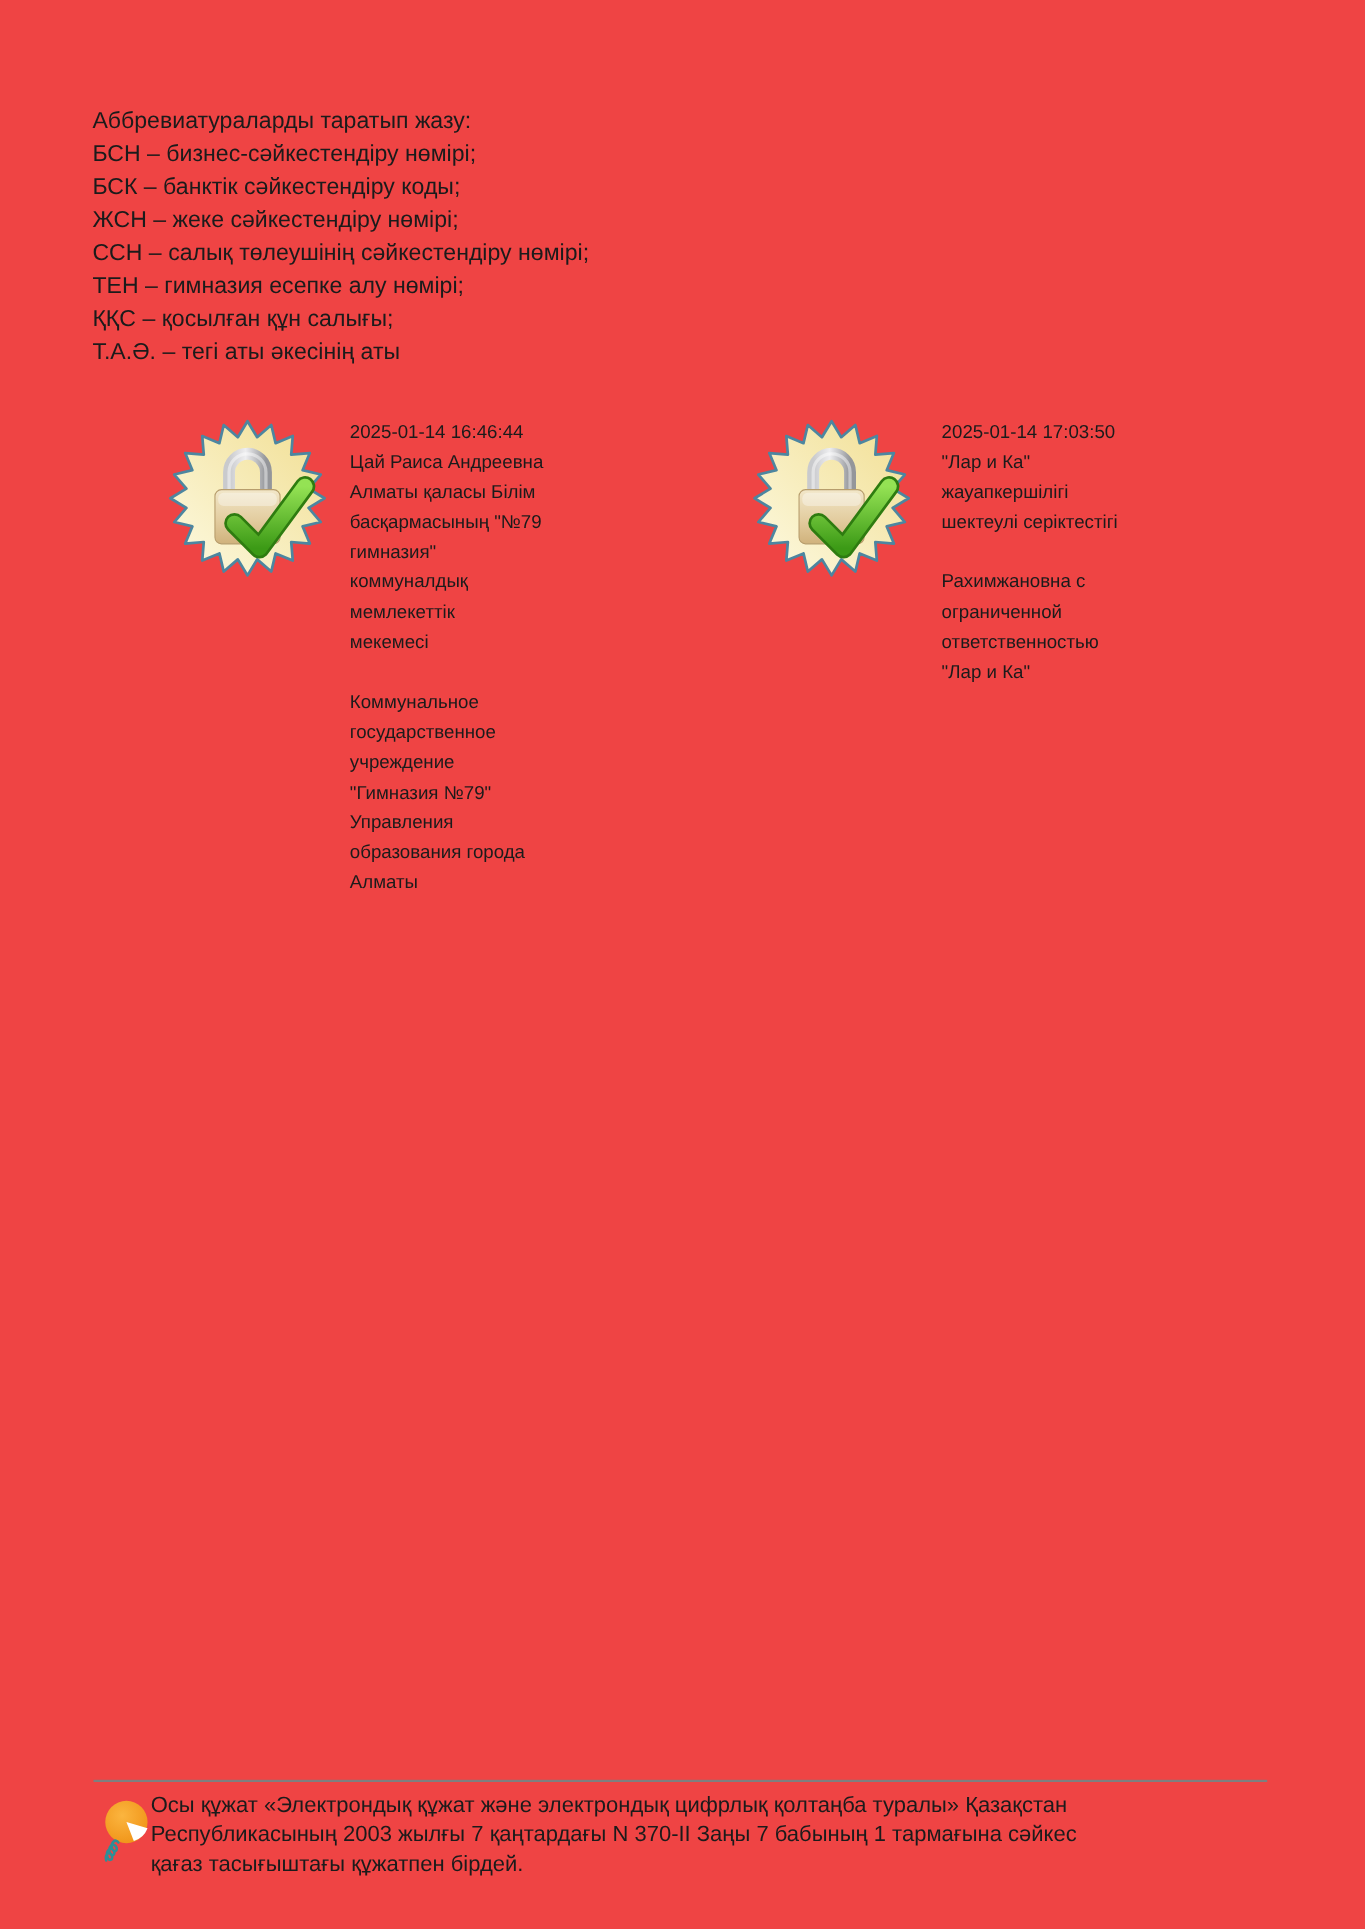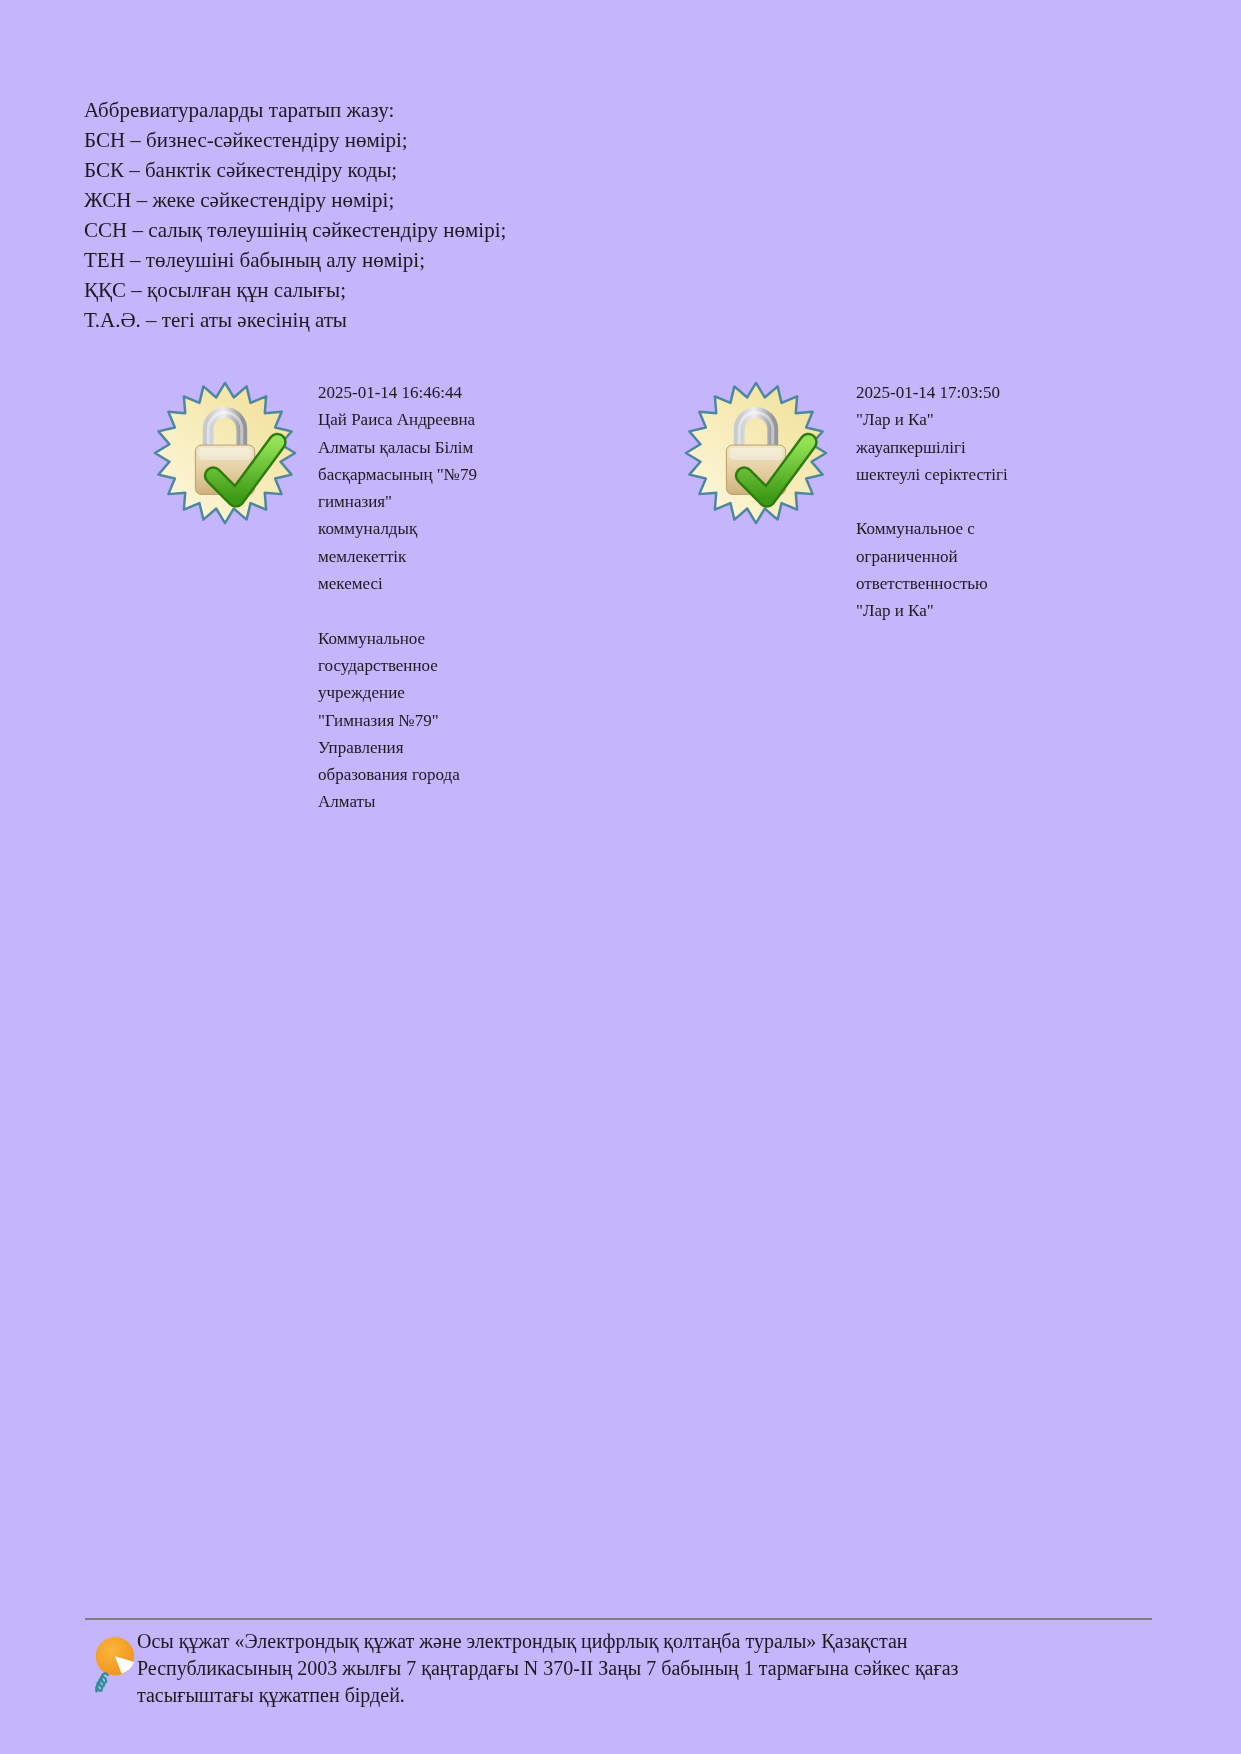--- a/index.html
+++ b/index.html
@@ -1,18 +1,18 @@
 <!DOCTYPE html>
 <html lang="kk" style="--text: #1b1b1b; --seal-border: #4d86a0; --seal-fill: #f5e7a5; --lock-body: #dfc79a; --shackle: #a9abaf; --check-green: #47a31c; --logo-orange: #f0941a; --logo-teal: #2f8e96; --footer-rule: #7f7f7f;"><head>
 <meta charset="utf-8">
 <style>
   html,body{margin:0;padding:0;background:#fff;}
   .page{
-    position:relative;width:1241px;height:1754px;background:#c4b5fd;overflow:hidden;
-    font-family:Liberation Serif, serif;color:var(--text,#1b1b1b);
+    position:relative;width:1241px;height:1754px;background:#ef4444;overflow:hidden;
+    font-family:Liberation Sans, sans-serif;color:var(--text,#1b1b1b);
   }
   
   .abbr{position:absolute;left:84px;top:95px;font-size:21px;}
   .abbr-line{height:30px;line-height:30px;white-space:nowrap;}
   
   .seal{position:absolute;width:146px;height:152px;}
   .seal-1{left:152px;top:376px;}
   .seal-2{left:683px;top:376px;}
   .sig-text{position:absolute;width:250px;font-size:17px;}
   .sig-text-1{left:318px;top:379px;}
@@ -56,21 +56,21 @@
 
 <div class="page">
 
   <div class="abbr">
 
   <div class="abbr-line">Аббревиатураларды таратып жазу:</div>
       <div class="abbr-line">БСН – бизнес-сәйкестендіру нөмірі;</div>
       <div class="abbr-line">БСК – банктік сәйкестендіру коды;</div>
       <div class="abbr-line">ЖСН – жеке сәйкестендіру нөмірі;</div>
       <div class="abbr-line">ССН – салық төлеушінің сәйкестендіру нөмірі;</div>
-      <div class="abbr-line">ТЕН – төлеушіні бабының алу нөмірі;</div>
+      <div class="abbr-line">ТЕН – гимназия есепке алу нөмірі;</div>
       <div class="abbr-line">ҚҚС – қосылған құн салығы;</div>
       <div class="abbr-line">Т.А.Ә. – тегі аты әкесінің аты</div>
     </div>
 
   <svg class="seal seal-1" viewBox="0 0 148 154">
     <polygon class="star" fill="url(#gStar)" stroke="#4d86a0" stroke-width="2.5" stroke-linejoin="round" points="74.0,7.0 82.9,21.7 95.9,10.5 99.9,27.2 115.7,20.6 114.3,37.7 131.4,36.3 124.8,52.1 141.5,56.1 130.3,69.1 145.0,78.0 130.3,86.9 141.5,99.9 124.8,103.9 131.4,119.7 114.3,118.3 115.7,135.4 99.9,128.8 95.9,145.5 82.9,134.3 74.0,149.0 65.1,134.3 52.1,145.5 48.1,128.8 32.3,135.4 33.7,118.3 16.6,119.7 23.2,103.9 6.5,99.9 17.7,86.9 3.0,78.0 17.7,69.1 6.5,56.1 23.2,52.1 16.6,36.3 33.7,37.7 32.3,20.6 48.1,27.2 52.1,10.5 65.1,21.7"></polygon>
     <g>
       <path d="M57,76 V54 a17,17 0 0 1 34,0 V76" fill="none" stroke="url(#gShackle)" stroke-width="11"></path>
       <path d="M57,76 V54 a17,17 0 0 1 34,0 V76" fill="none" stroke="#ffffff" stroke-width="3" opacity="0.45"></path>
       <rect x="44" y="70" width="60" height="50" rx="6" fill="url(#gLock)" stroke="#b79d6c" stroke-width="1"></rect>
@@ -128,21 +128,21 @@
     <div class="sig-line">2025-01-14 17:03:50</div>
     <div>
 
     <div class="sig-line">"Лар и Ка"</div>
         <div class="sig-line">жауапкершілігі</div>
         <div class="sig-line">шектеулі серіктестігі</div>
       </div>
     <div class="sig-line"></div>
     <div>
 
-    <div class="sig-line">Коммунальное с</div>
+    <div class="sig-line">Рахимжановна с</div>
         <div class="sig-line">ограниченной</div>
         <div class="sig-line">ответственностью</div>
         <div class="sig-line">"Лар и Ка"</div>
       </div>
   </div>
 
   <div class="footer-rule"></div>
 
   <svg class="footer-logo" viewBox="0 0 52 62">
     <circle cx="28" cy="22" r="20" fill="url(#gLogo)"></circle>

